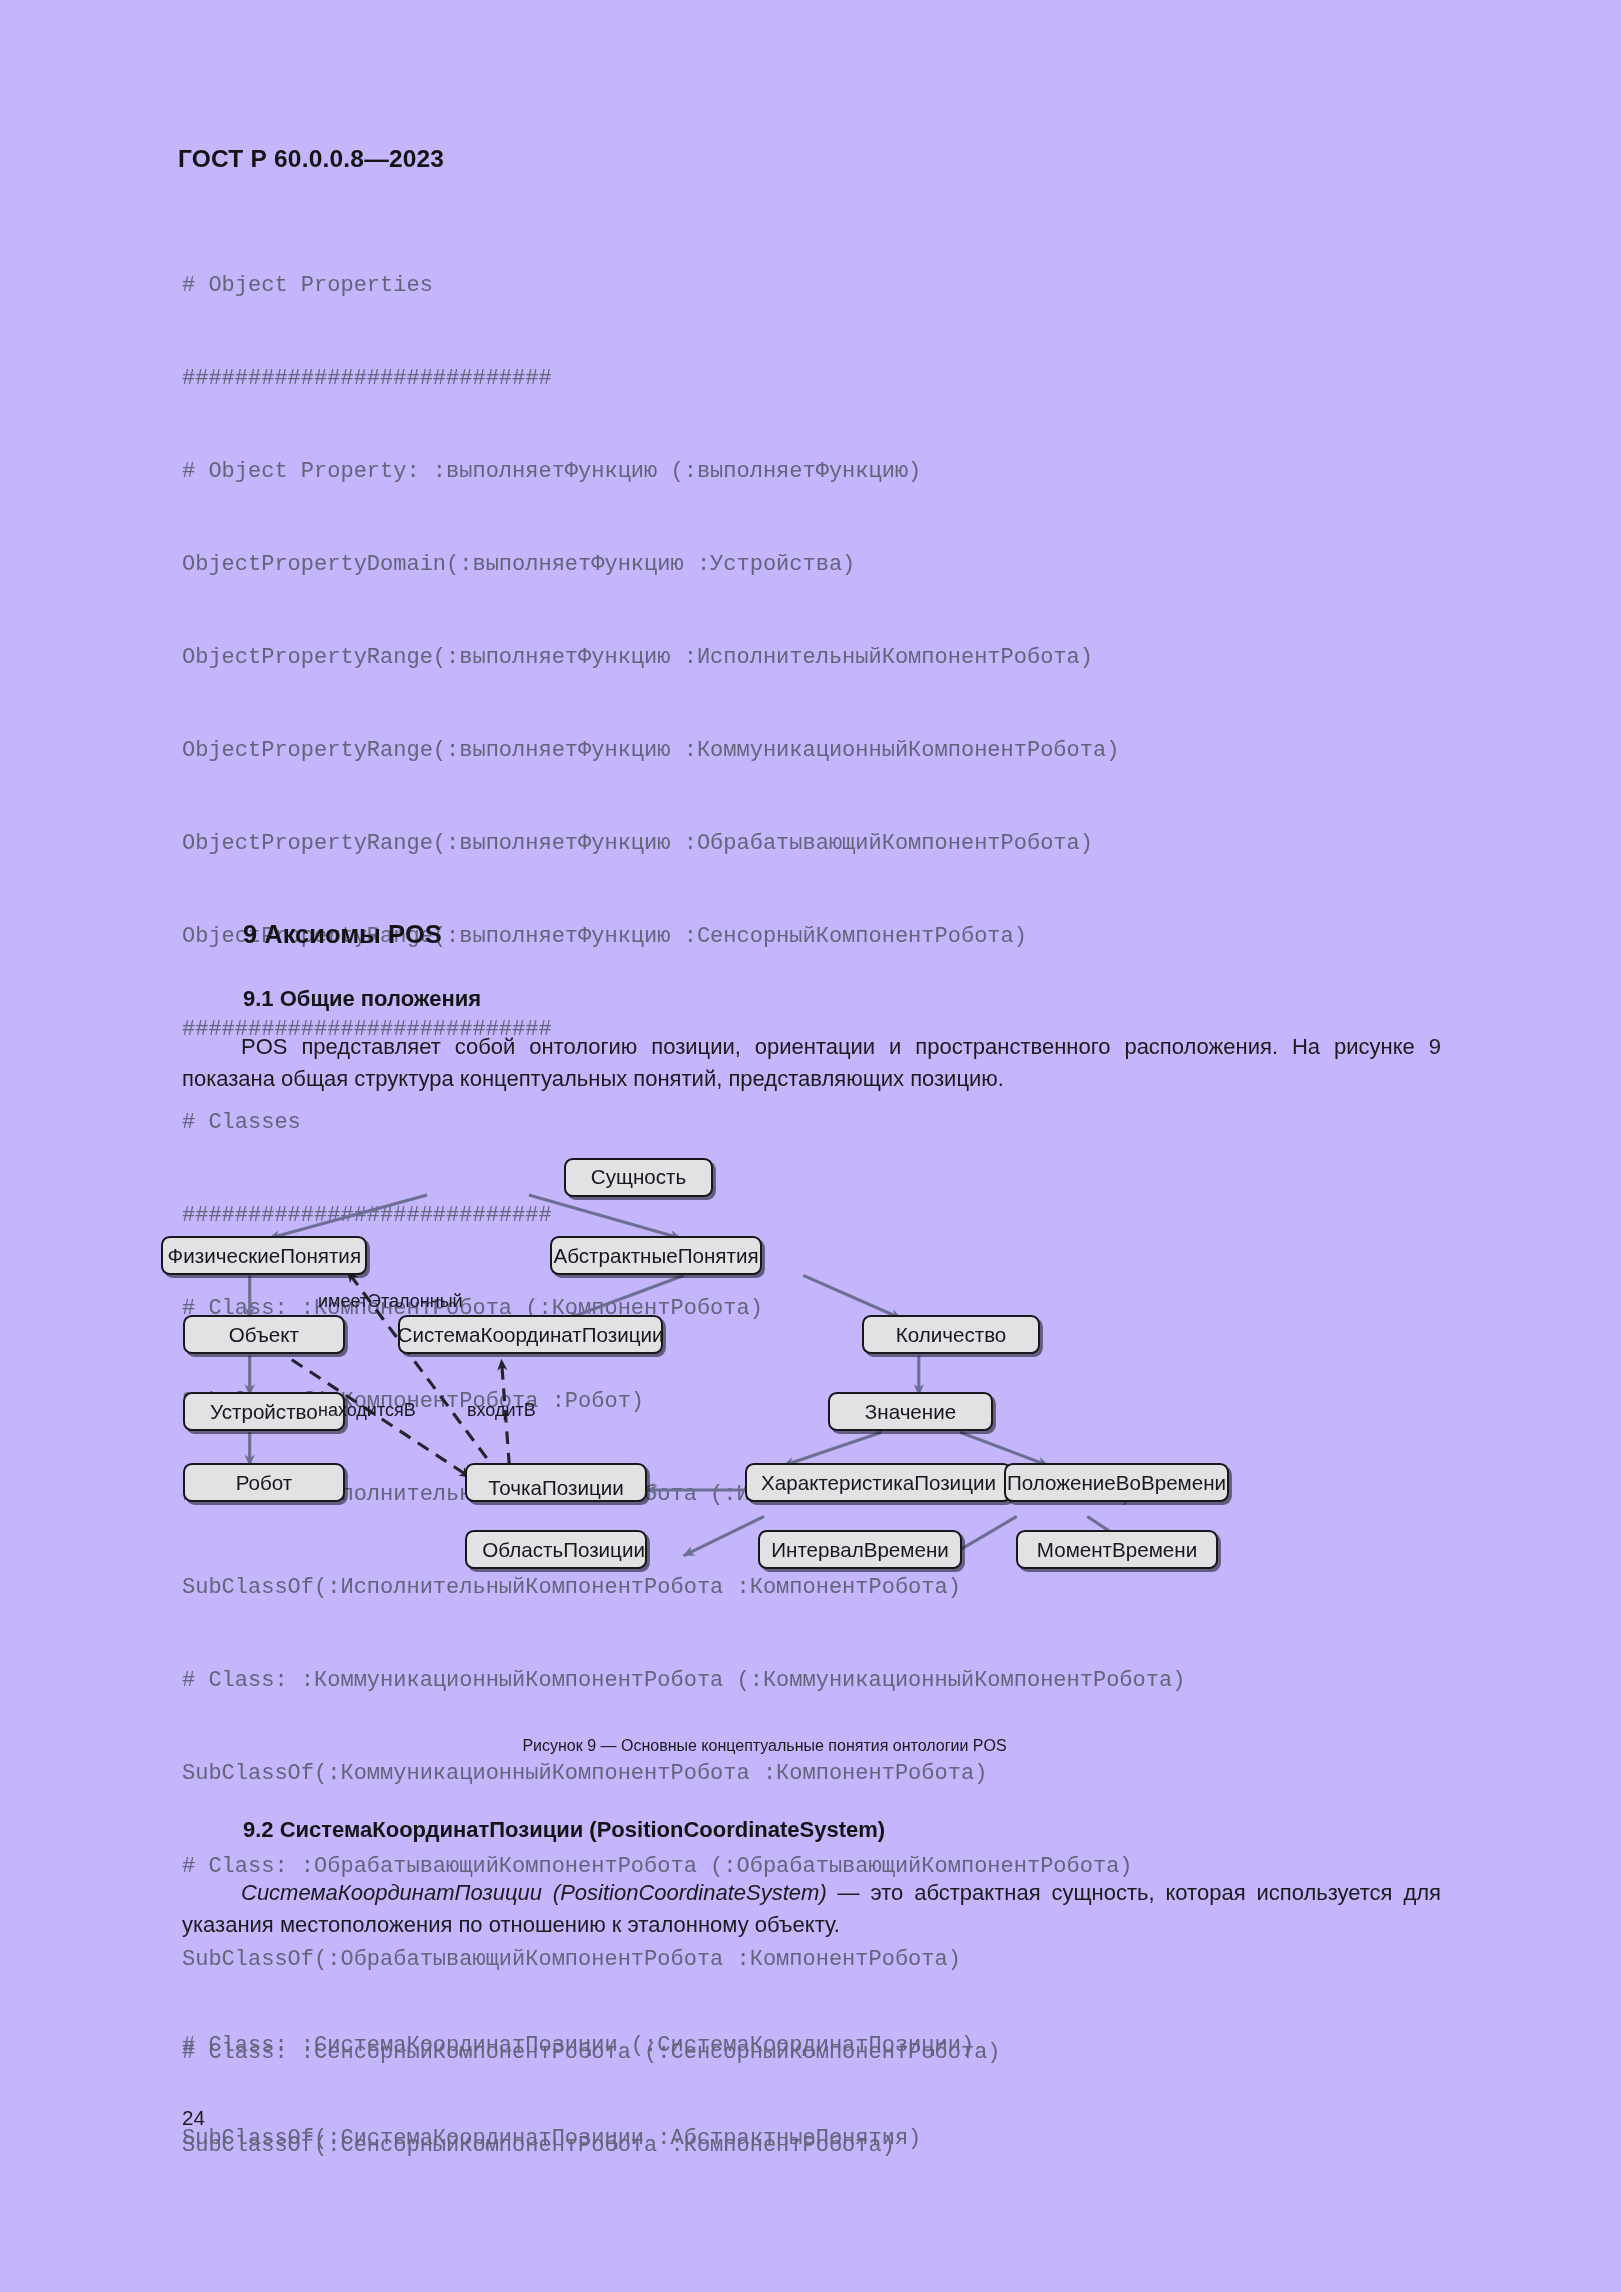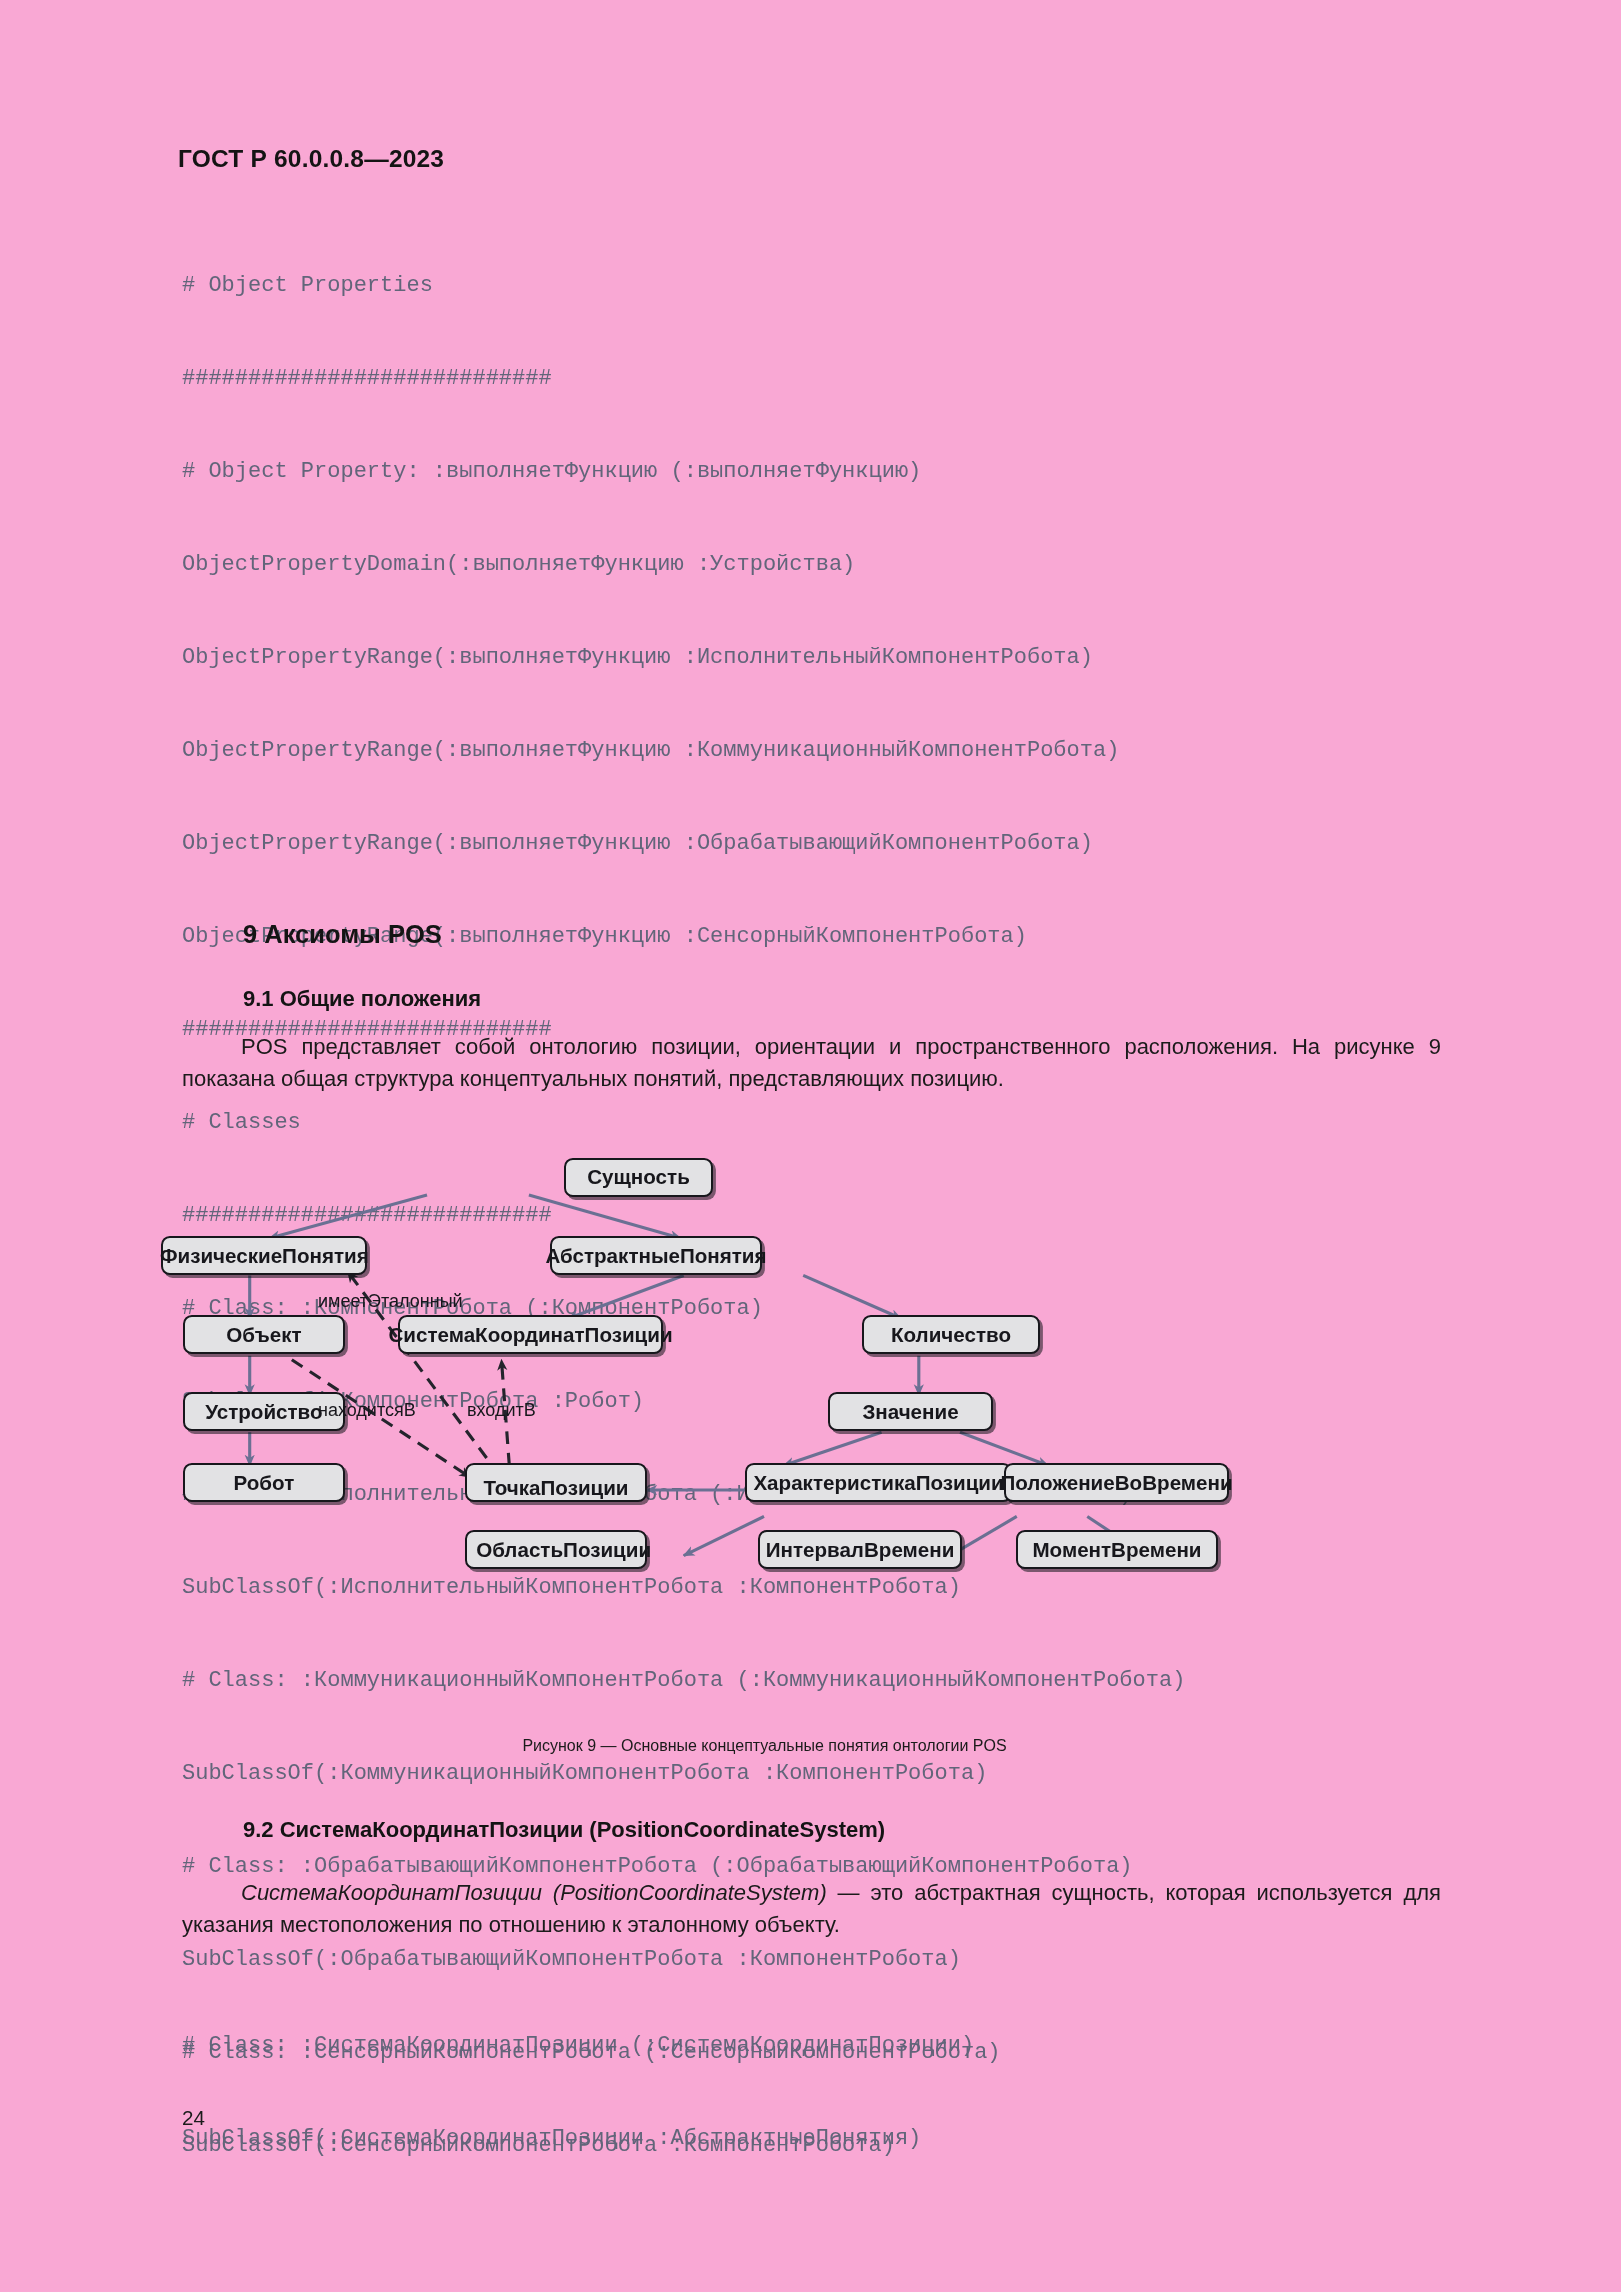--- a/index.html
+++ b/index.html
@@ -5,21 +5,21 @@
 <style>
   html, body {
     margin: 0;
     padding: 0;
     background: #e2e2e4;
   }
   .page {
     position: relative;
     width: 1621px;
     height: 2293px;
-    background: #f9a8d4;
+    background: #c4b5fd;
     font-family: "Liberation Sans", sans-serif;
     color: #1b1b1b;
     overflow: hidden;
   }
 
   
   .doc-header {
     position: absolute;
     left: 178px;
     top: 145px;
@@ -116,21 +116,20 @@
     border-radius: 8.8px;
     background: #e2e2e4;
     box-shadow: 2.9px 2.9px 0 rgba(20,20,25,0.55);
     display: flex;
     align-items: center;
     justify-content: center;
     font-size: 20.6px;
     color: #17171c;
     white-space: nowrap;
     padding: 0 9.8px;
-    font-weight: bold;
   }
   .edgelabel {
     position: absolute;
     font-size: 18px;
     color: #17171c;
     white-space: nowrap;
   }
 </style>
 </head>
 <body>

